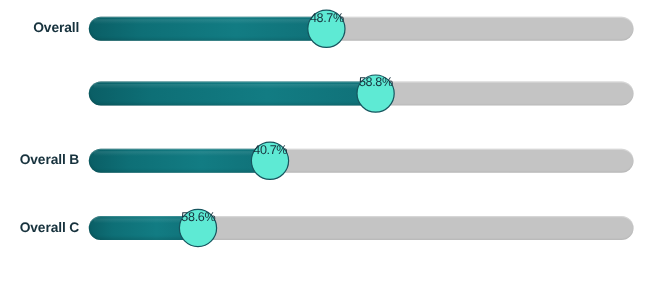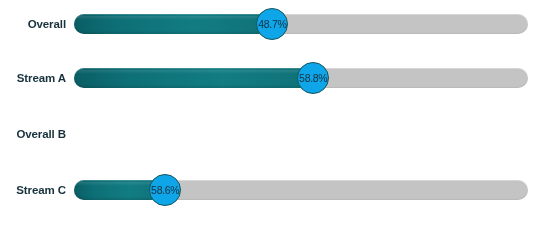--- a/index.html
+++ b/index.html
@@ -70,25 +70,25 @@
     border-radius: 3px;
     background: linear-gradient(to bottom, rgba(255,255,255,0.10), rgba(255,255,255,0));
   }
   .bubble {
     position: absolute;
     top: -6px;
     width: 32px;
     height: 32px;
     margin-left: -16px;
     border-radius: 50%;
-    background: #0ea5e9;
+    background: #5eead4;
     border: 1.2px solid #15555e;
     box-sizing: border-box;
     display: flex;
-    align-items: center;
+    align-items: flex-start;
     justify-content: center;
   }
   .bubble-text {
     font-size: 10.5px;
     font-weight: normal;
     color: #17323d;
     letter-spacing: -0.3px;
     white-space: nowrap;
   }
 </style>
@@ -101,35 +101,40 @@
     <div class="row-label">Overall</div>
     <div class="track">
       <div class="fill" style="width:43.7%"></div>
       <div class="bubble" style="left:43.7%">
         <span class="bubble-text">48.7%</span>
       </div>
     </div>
   </div>
 
   <div class="row" style="top:62px">
-    <div class="row-label">Stream A</div>
     <div class="track">
       <div class="fill" style="width:52.7%"></div>
       <div class="bubble" style="left:52.7%">
         <span class="bubble-text">58.8%</span>
       </div>
     </div>
   </div>
 
   <div class="row" style="top:118px">
     <div class="row-label">Overall B</div>
+    <div class="track">
+      <div class="fill" style="width:33.3%"></div>
+      <div class="bubble" style="left:33.3%">
+        <span class="bubble-text">40.7%</span>
+      </div>
+    </div>
   </div>
 
   <div class="row" style="top:174px">
-    <div class="row-label">Stream C</div>
+    <div class="row-label">Overall C</div>
     <div class="track">
       <div class="fill" style="width:20.1%"></div>
       <div class="bubble" style="left:20.1%">
         <span class="bubble-text">58.6%</span>
       </div>
     </div>
   </div>
 
 </div>
 

